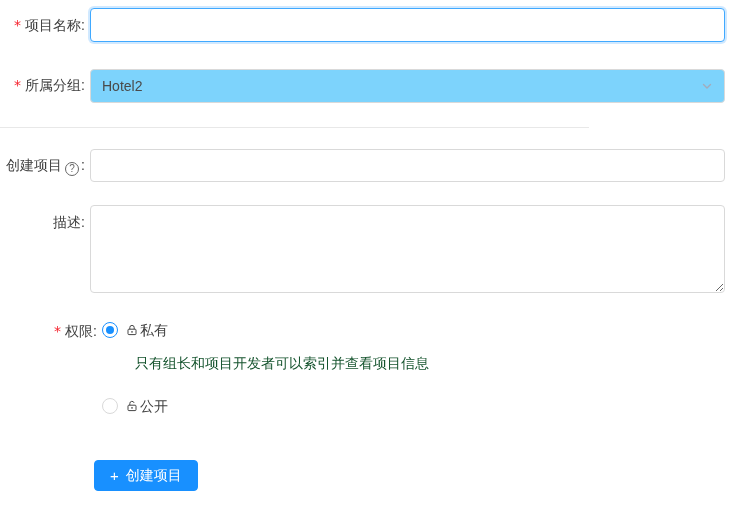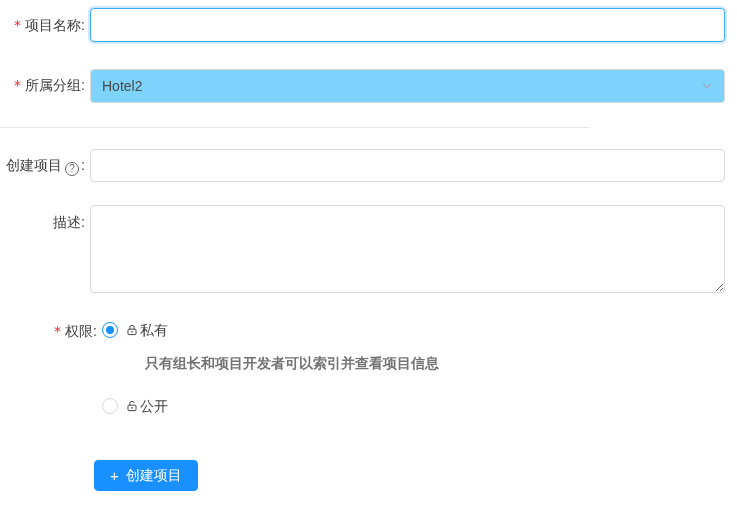--- a/index.html
+++ b/index.html
@@ -66,21 +66,21 @@
     width:16px; height:16px; border-radius:50%; border:1px solid #d9d9d9;
     background:#fff; flex:none; position:relative;
   }
   .radio.checked { border-color:#1890ff; }
   .radio.checked::after {
     content:""; position:absolute; left:3px; top:3px; width:8px; height:8px;
     border-radius:50%; background:#1890ff;
   }
   .radio-label { margin-left:8px; color:#404040; display:flex; align-items:center; line-height:16px; }
   .lock-glyph { display:flex; margin-right:2px; }
-  .radio-helper { margin-left:43px; color:#737373; line-height:15px;font-weight:bold; }
+  .radio-helper { margin-left:33px; color:#14532d; line-height:15px; }
   .radio-option.second { margin-top:27px; }
   .radio-helper.second { margin-top:14px; }
 
   .primary-btn {
     margin-left:4px; height:31px; padding:0 15px; min-width:93px;
     background:#1890ff; color:#ffffff; border:1px solid #1890ff; border-radius:4px;
     font-size:14px; font-family:inherit; cursor:pointer;
     display:inline-flex; align-items:center; justify-content:center;
   }
   .btn-plus { margin-right:7px; font-size:15px; line-height:1; }

